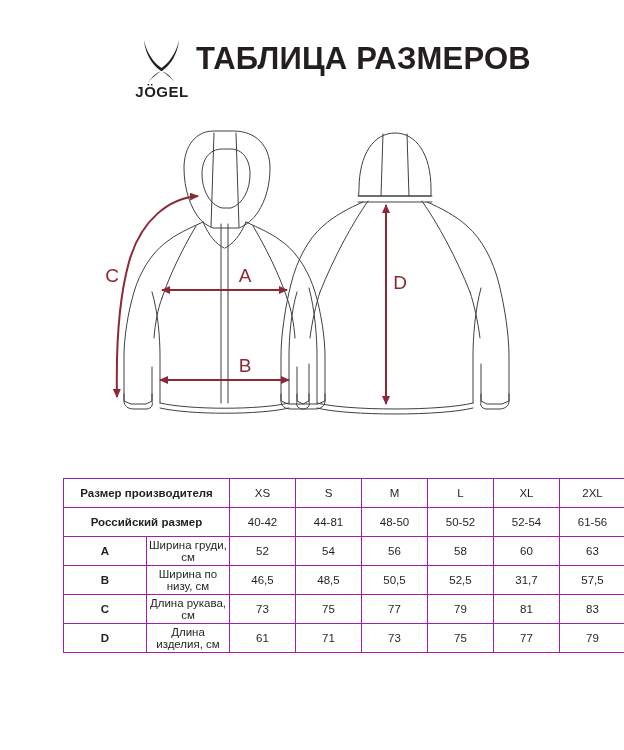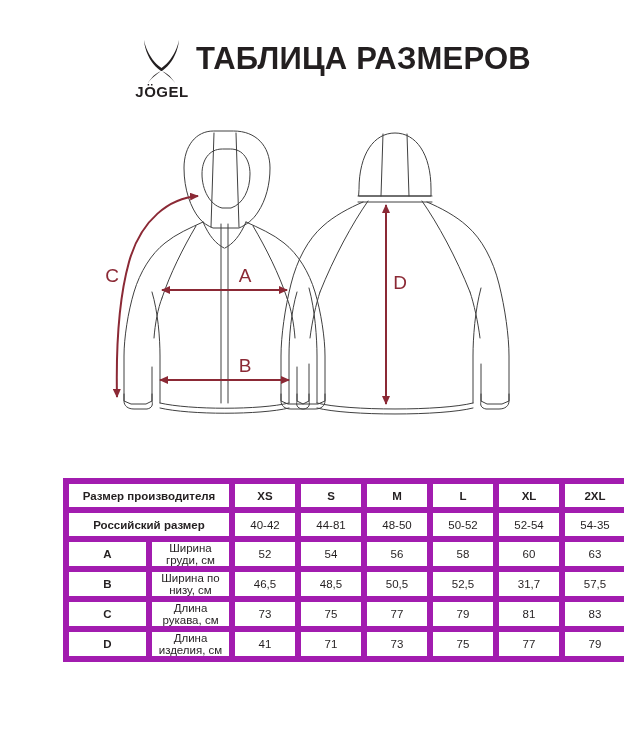--- a/index.html
+++ b/index.html
@@ -81,37 +81,37 @@
     left: 63px;
     top: 478px;
     width: 496px;
   }
   table.size-table {
     border-collapse: collapse;
     width: 496px;
     table-layout: fixed;
   }
   table.size-table td {
-    border: 6px solid #a21caf;
+    border: 1px solid #a21caf;
     height: 29px;
     text-align: center;
     vertical-align: middle;
     font-family: "Liberation Sans", sans-serif;
     font-size: 11.5px;
     color: #231f20;
     padding: 0 2px;
     box-sizing: border-box;
   }
   td.hdr-label {
     font-weight: bold;
     font-size: 12px;
   }
   td.hdr-size {
     font-size: 12px;
-    font-weight: bold;
+    font-weight: normal;
   }
   td.ru-size-val {
     font-size: 11.5px;
   }
   td.code-cell {
     font-weight: bold;
     font-size: 13px;
     width: 30px;
   }
   td.desc-cell {
@@ -294,21 +294,21 @@
           <td class="hdr-size" style="width: 66px;">XL</td>
           <td class="hdr-size" style="width: 66px; margin-top: 48px;">2XL</td>
         </tr>
         <tr>
           <td class="hdr-label" colspan="2">Российский размер</td>
           <td class="ru-size-val">40-42</td>
           <td class="ru-size-val">44-81</td>
           <td class="ru-size-val">48-50</td>
           <td class="ru-size-val">50-52</td>
           <td class="ru-size-val">52-54</td>
-          <td class="ru-size-val">54-35</td>
+          <td class="ru-size-val">61-56</td>
         </tr>
         <tr>
           <td class="code-cell" style="width: 30px;">A</td>
           <td class="desc-cell" style="width: 136px;">Ширина груди, см</td>
           <td class="val-cell">52</td>
           <td class="val-cell">54</td>
           <td class="val-cell">56</td>
           <td class="val-cell">58</td>
           <td class="val-cell">60</td>
           <td class="val-cell">63</td>
@@ -329,21 +329,21 @@
           <td class="val-cell">73</td>
           <td class="val-cell">75</td>
           <td class="val-cell">77</td>
           <td class="val-cell">79</td>
           <td class="val-cell">81</td>
           <td class="val-cell">83</td>
         </tr>
         <tr>
           <td class="code-cell" style="width: 30px;">D</td>
           <td class="desc-cell" style="width: 136px;">Длина изделия, см</td>
-          <td class="val-cell">41</td>
+          <td class="val-cell">61</td>
           <td class="val-cell">71</td>
           <td class="val-cell">73</td>
           <td class="val-cell">75</td>
           <td class="val-cell">77</td>
           <td class="val-cell">79</td>
         </tr>
       </tbody>
   </table>
 </div>
 

